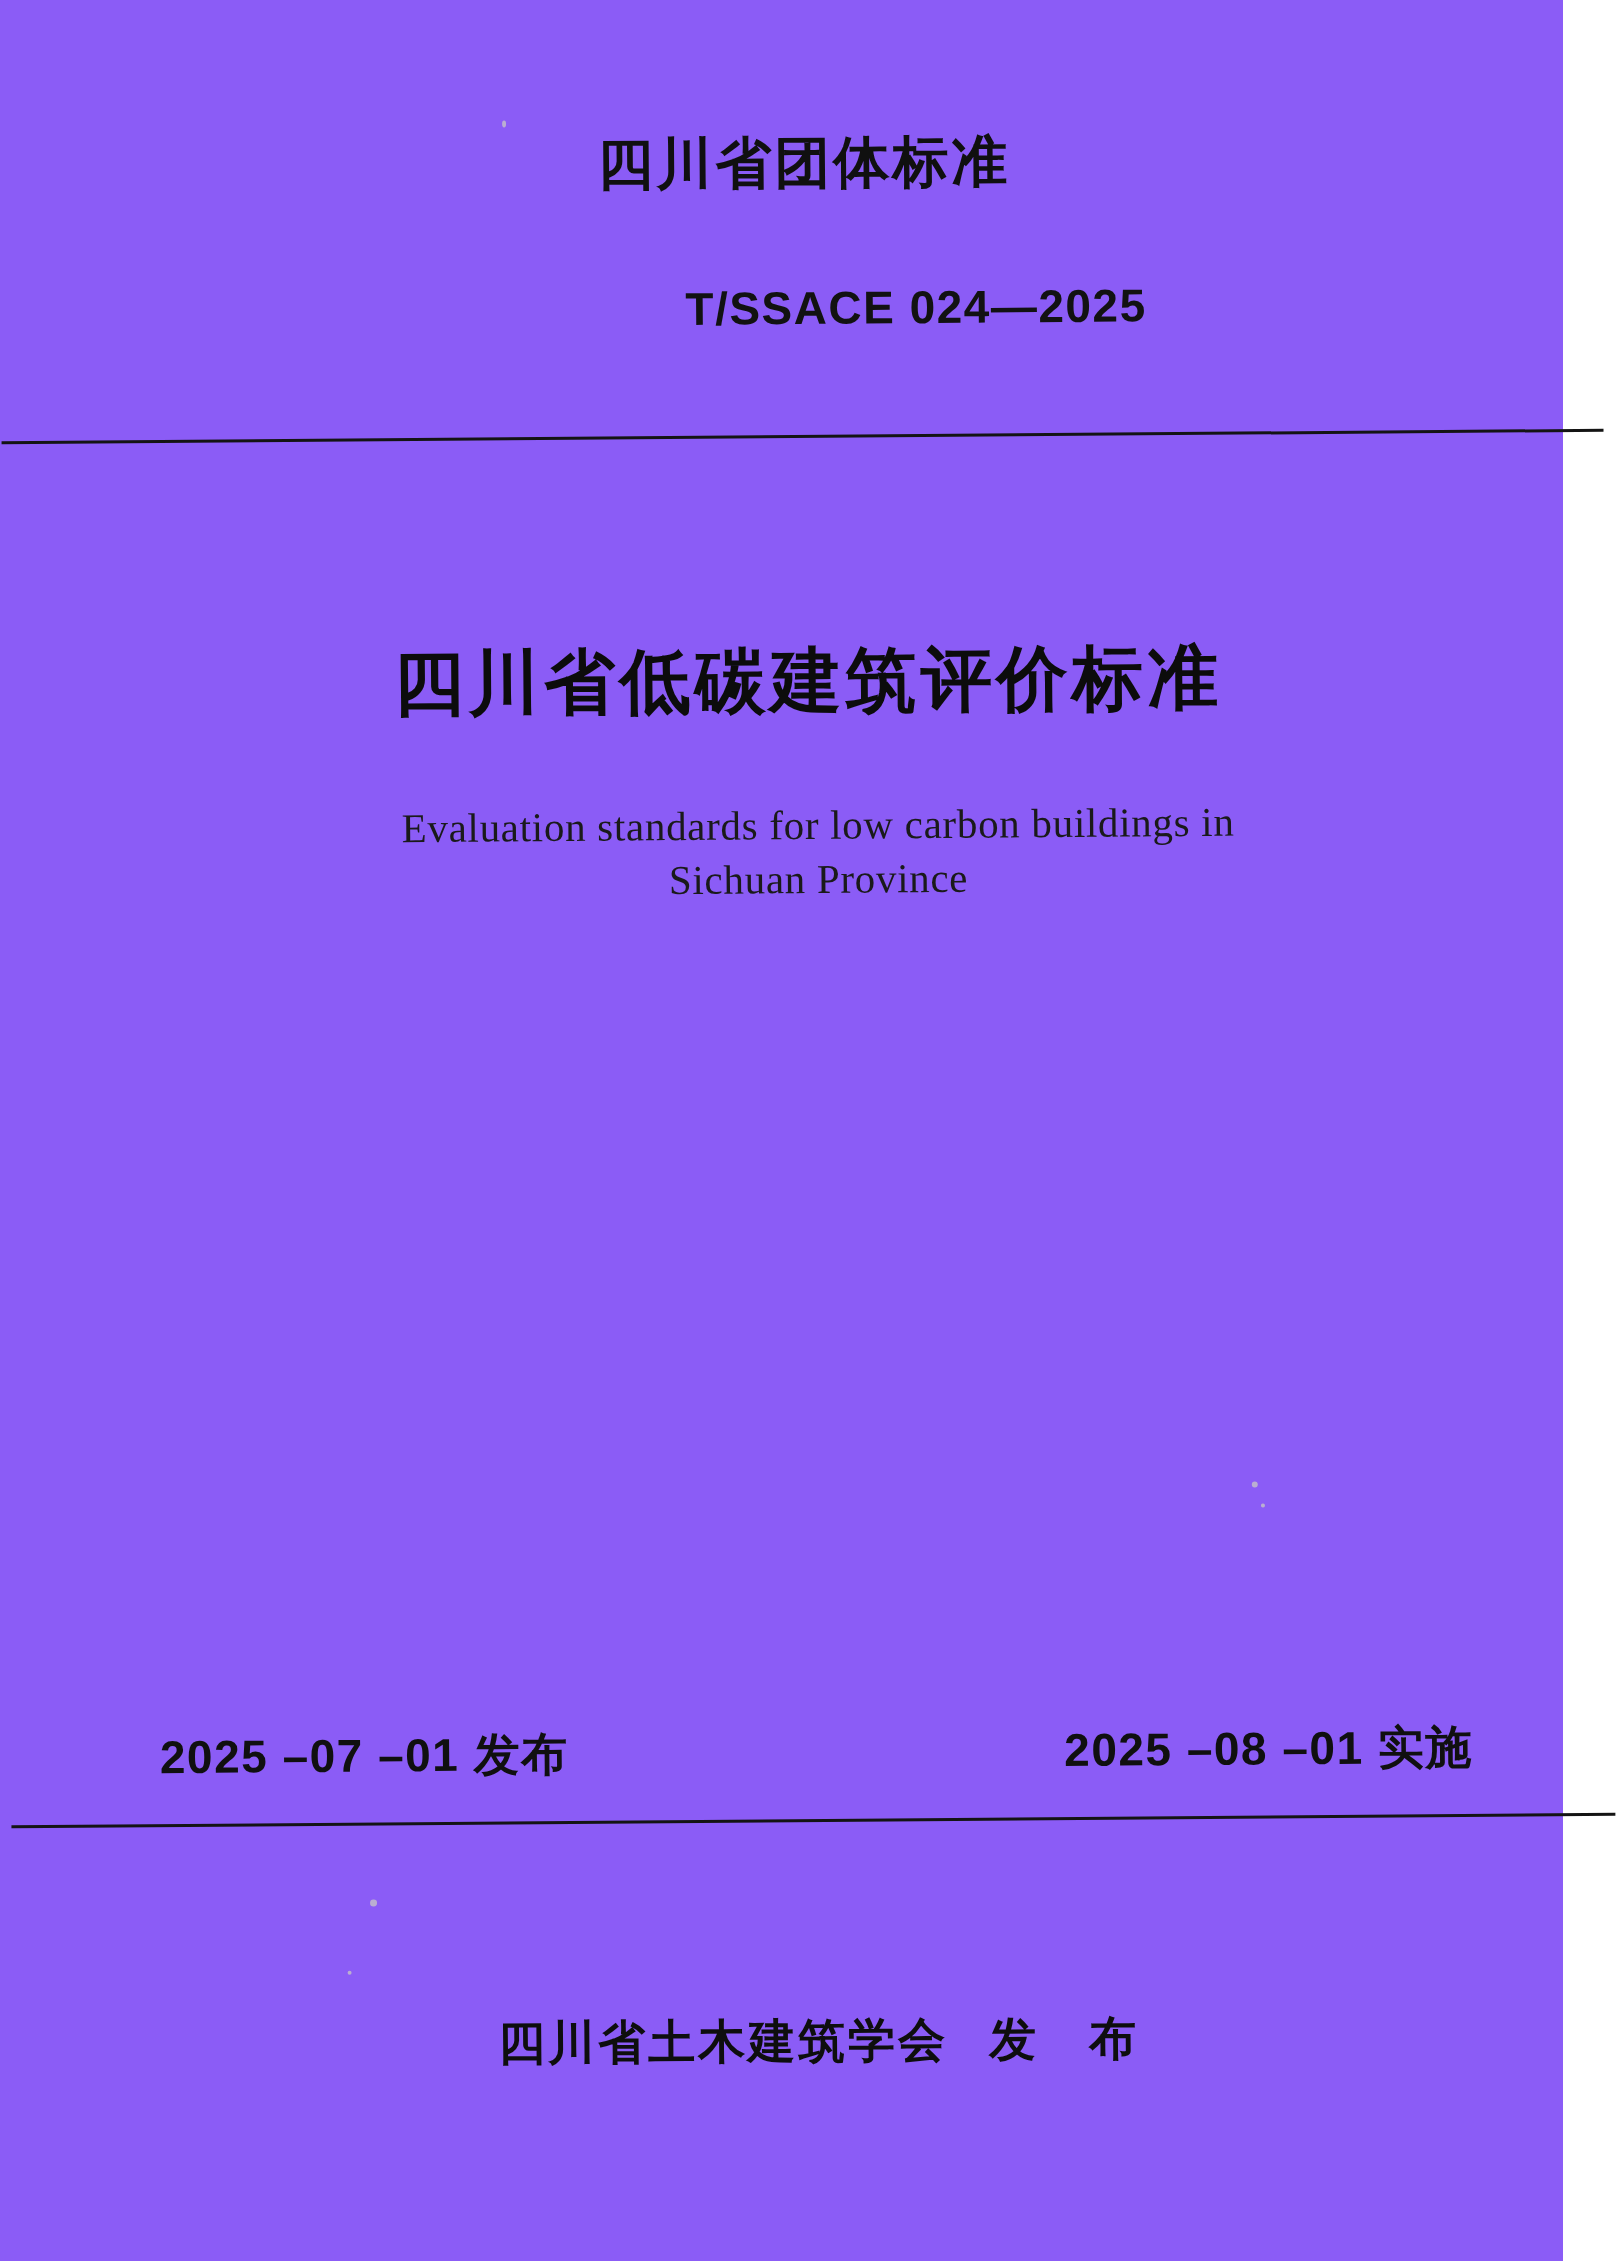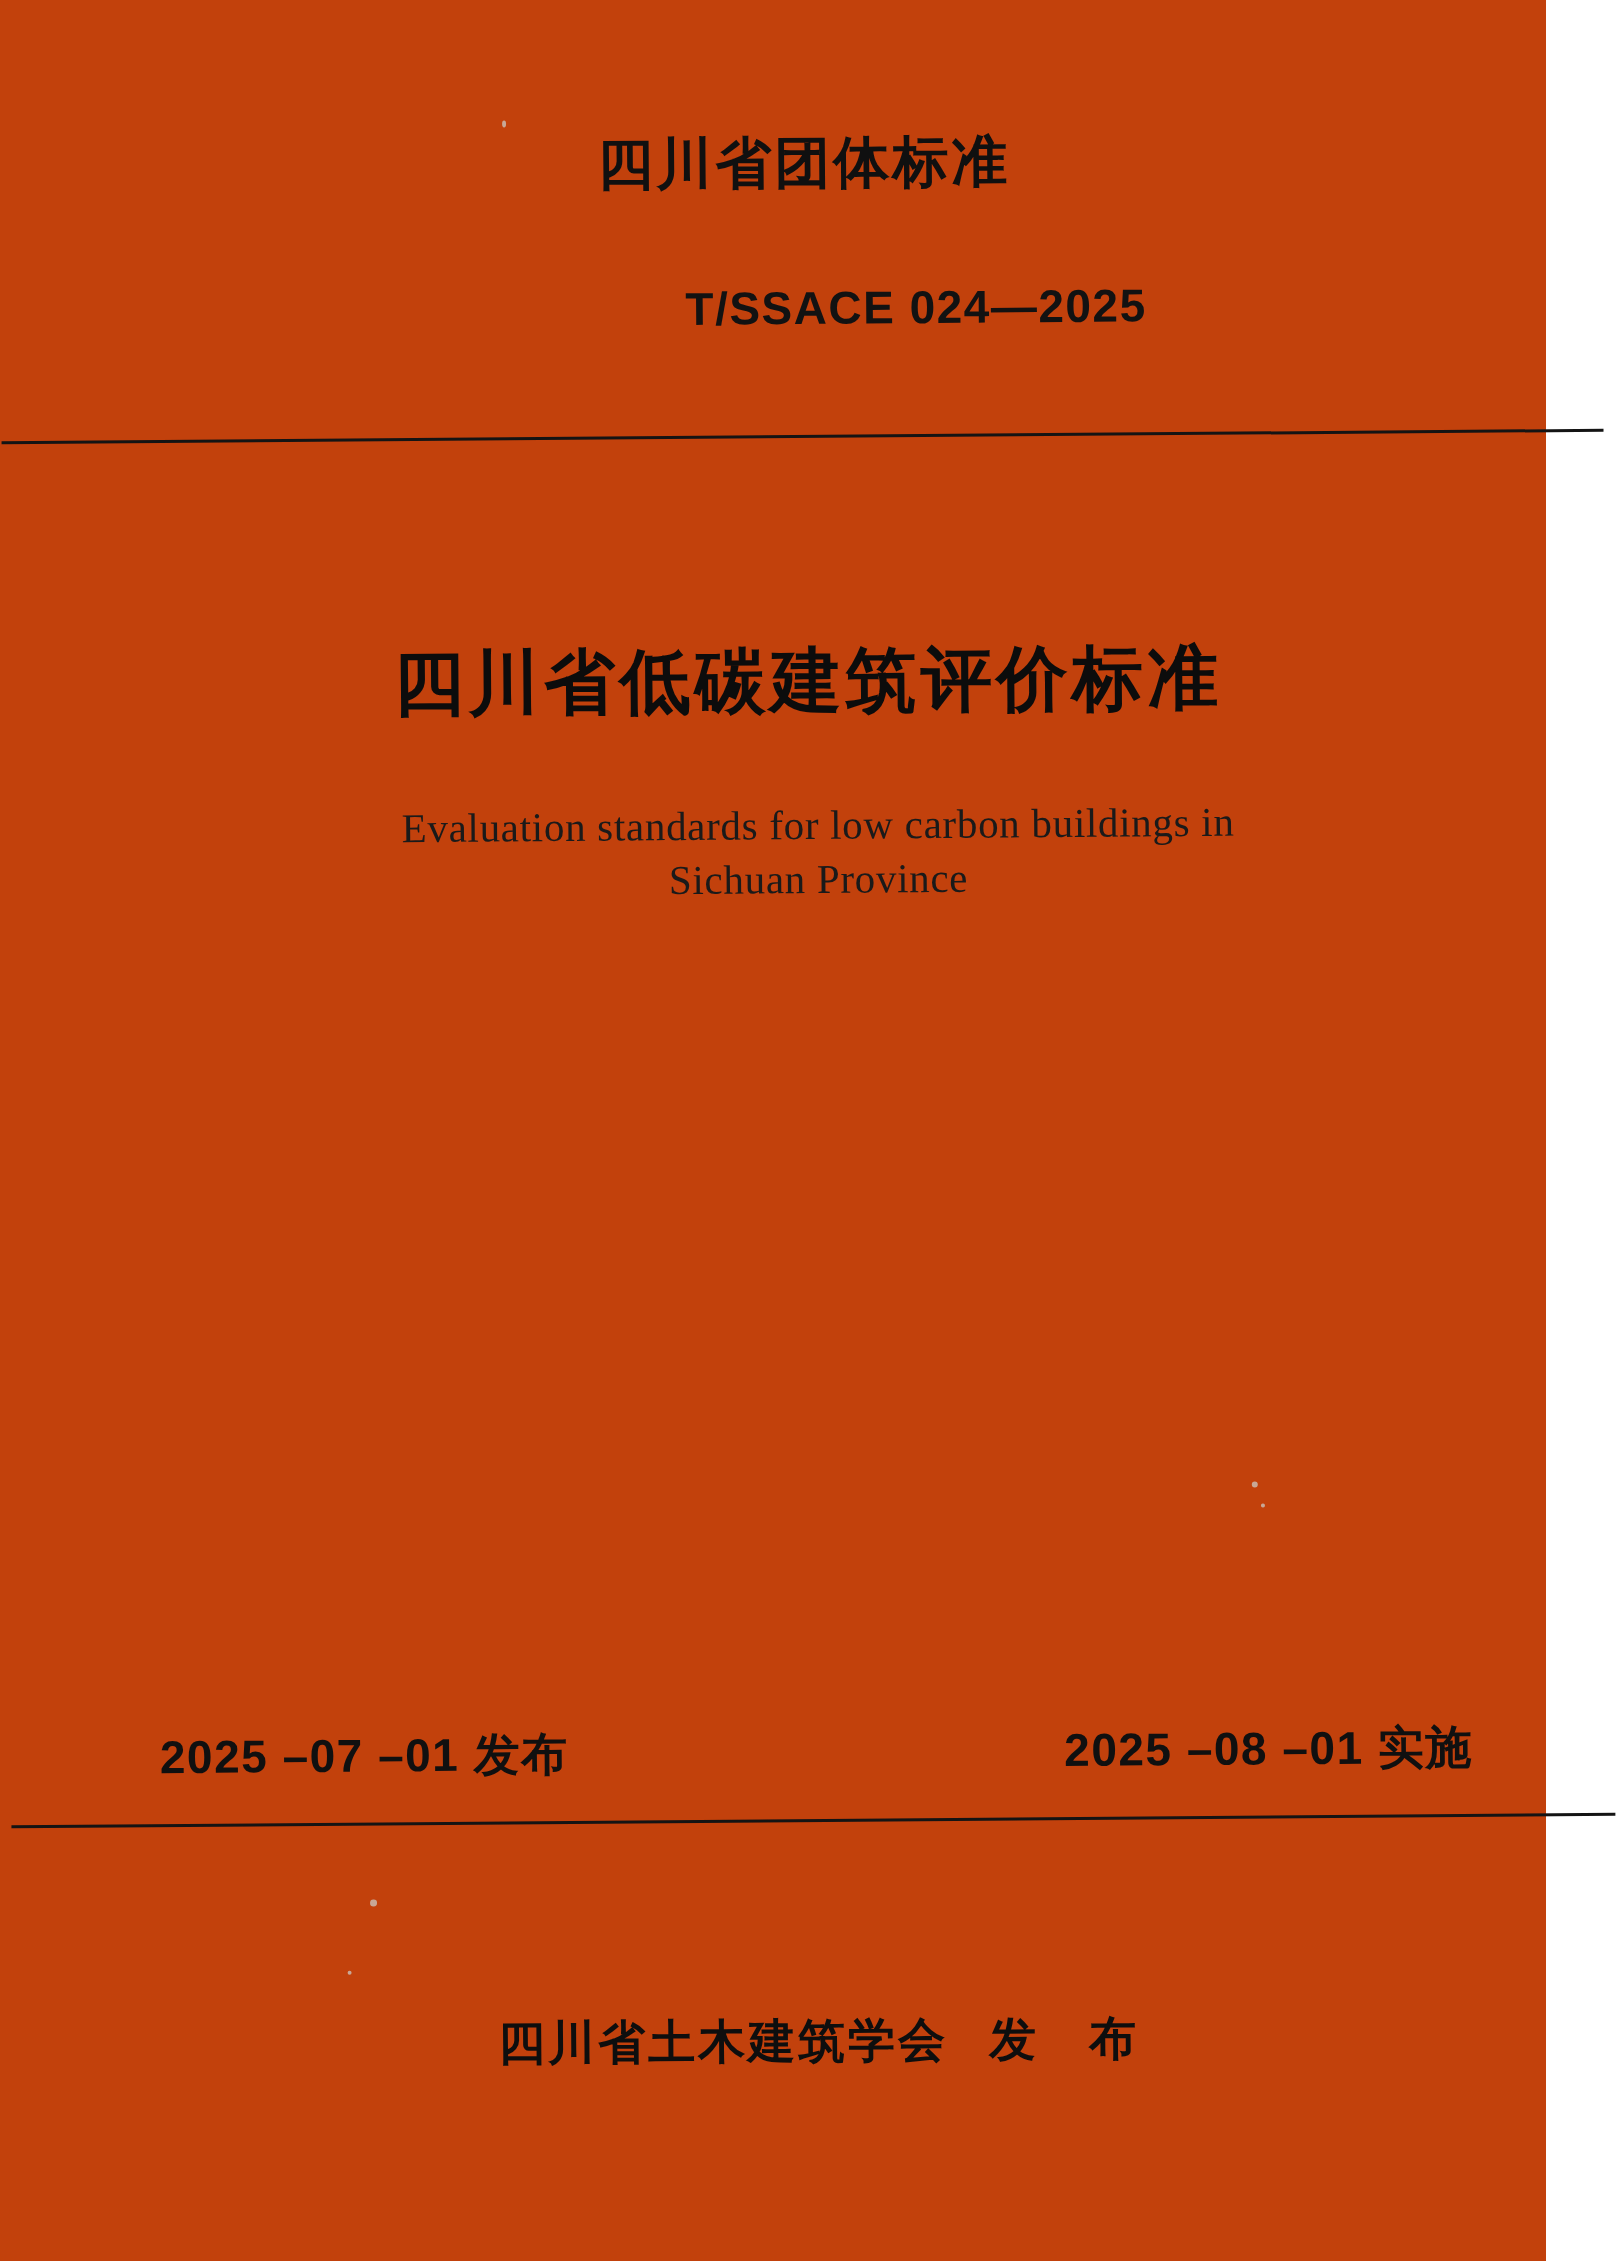--- a/index.html
+++ b/index.html
@@ -16,21 +16,22 @@
     position: relative;
   }
 
   
   .page {
     position: absolute;
     left: 0;
     top: 0;
     width: 1546px;
     height: 2261px;
-    background: #c2410c;
+    background: #8b5cf6;
+    padding-left: 17px;
   }
 
   .sheet {
     position: absolute;
     left: 0;
     top: 0;
     width: 1623px;
     height: 2261px;
     transform: rotate(-0.45deg);
     transform-origin: 50% 50%;

